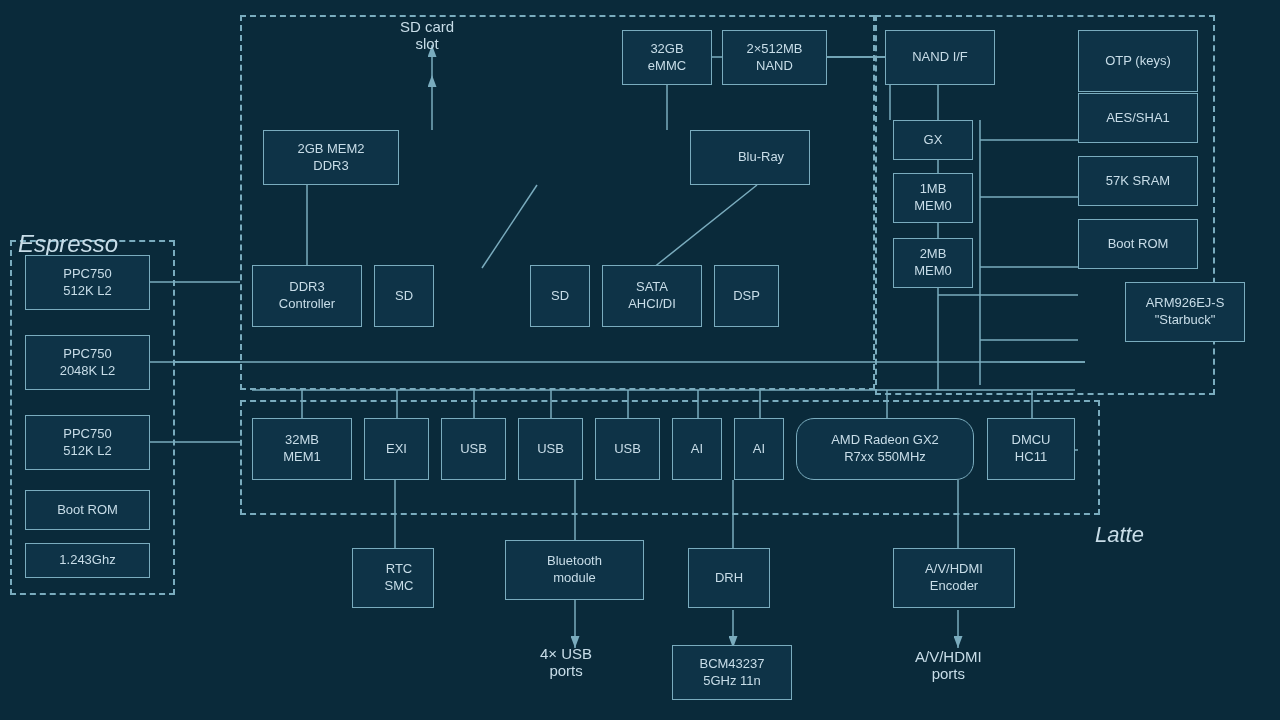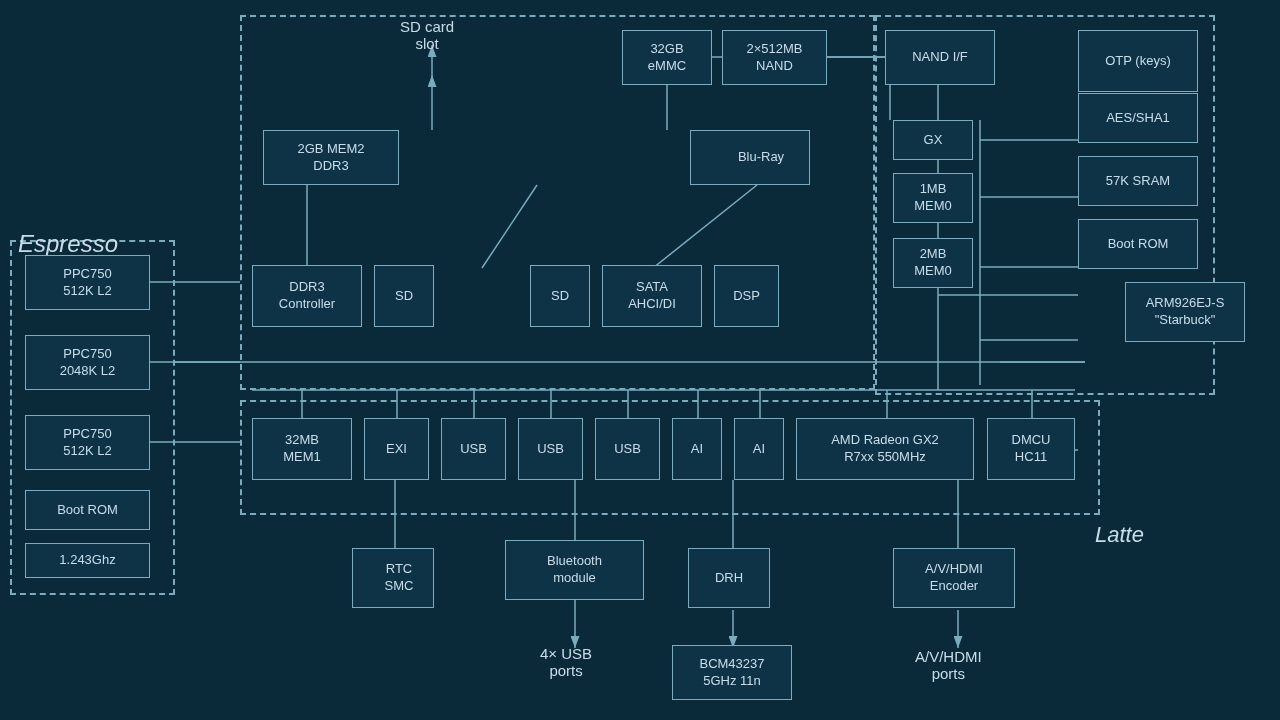--- a/index.html
+++ b/index.html
@@ -183,21 +183,21 @@
   <div class="block" style="left:602px;top:265px;width:100px;height:62px;">SATA<br>AHCI/DI</div>
   <div class="block" style="left:714px;top:265px;width:65px;height:62px;">DSP</div>
 
   <div class="block" style="left:252px;top:418px;width:100px;height:62px;">32MB<br>MEM1</div>
   <div class="block" style="left:364px;top:418px;width:65px;height:62px;">EXI</div>
   <div class="block" style="left:441px;top:418px;width:65px;height:62px;">USB</div>
   <div class="block" style="left:518px;top:418px;width:65px;height:62px;">USB</div>
   <div class="block" style="left:595px;top:418px;width:65px;height:62px;">USB</div>
   <div class="block" style="left:672px;top:418px;width:50px;height:62px;">AI</div>
   <div class="block" style="left:734px;top:418px;width:50px;height:62px;">AI</div>
-  <div class="block" style="left:796px;top:418px;width:178px;height:62px;">AMD Radeon GX2<br>R7xx 550MHz</div>
+  <div class="block" style="left:796px;top:418px;width:178px;height:62px;border-radius:18px;">AMD Radeon GX2<br>R7xx 550MHz</div>
   <div class="block" style="left:987px;top:418px;width:88px;height:62px;">DMCU<br>HC11</div>
 
   <div class="block" style="left:352px;top:548px;width:82px;height:60px;padding-left:16px;">RTC<br>SMC</div>
   <div class="block" style="left:505px;top:540px;width:139px;height:60px;">Bluetooth<br>module</div>
   <div class="block" style="left:688px;top:548px;width:82px;height:60px;">DRH</div>
   <div class="block" style="left:893px;top:548px;width:122px;height:60px;">A/V/HDMI<br>Encoder</div>
 
   <div class="label" style="left:540px;top:645px;text-align:center;">4× USB<br>ports</div>
   <div class="block" style="left:672px;top:645px;width:120px;height:55px;">BCM43237<br>5GHz 11n</div>
   <div class="label" style="left:915px;top:648px;text-align:center;">A/V/HDMI<br>ports</div>

